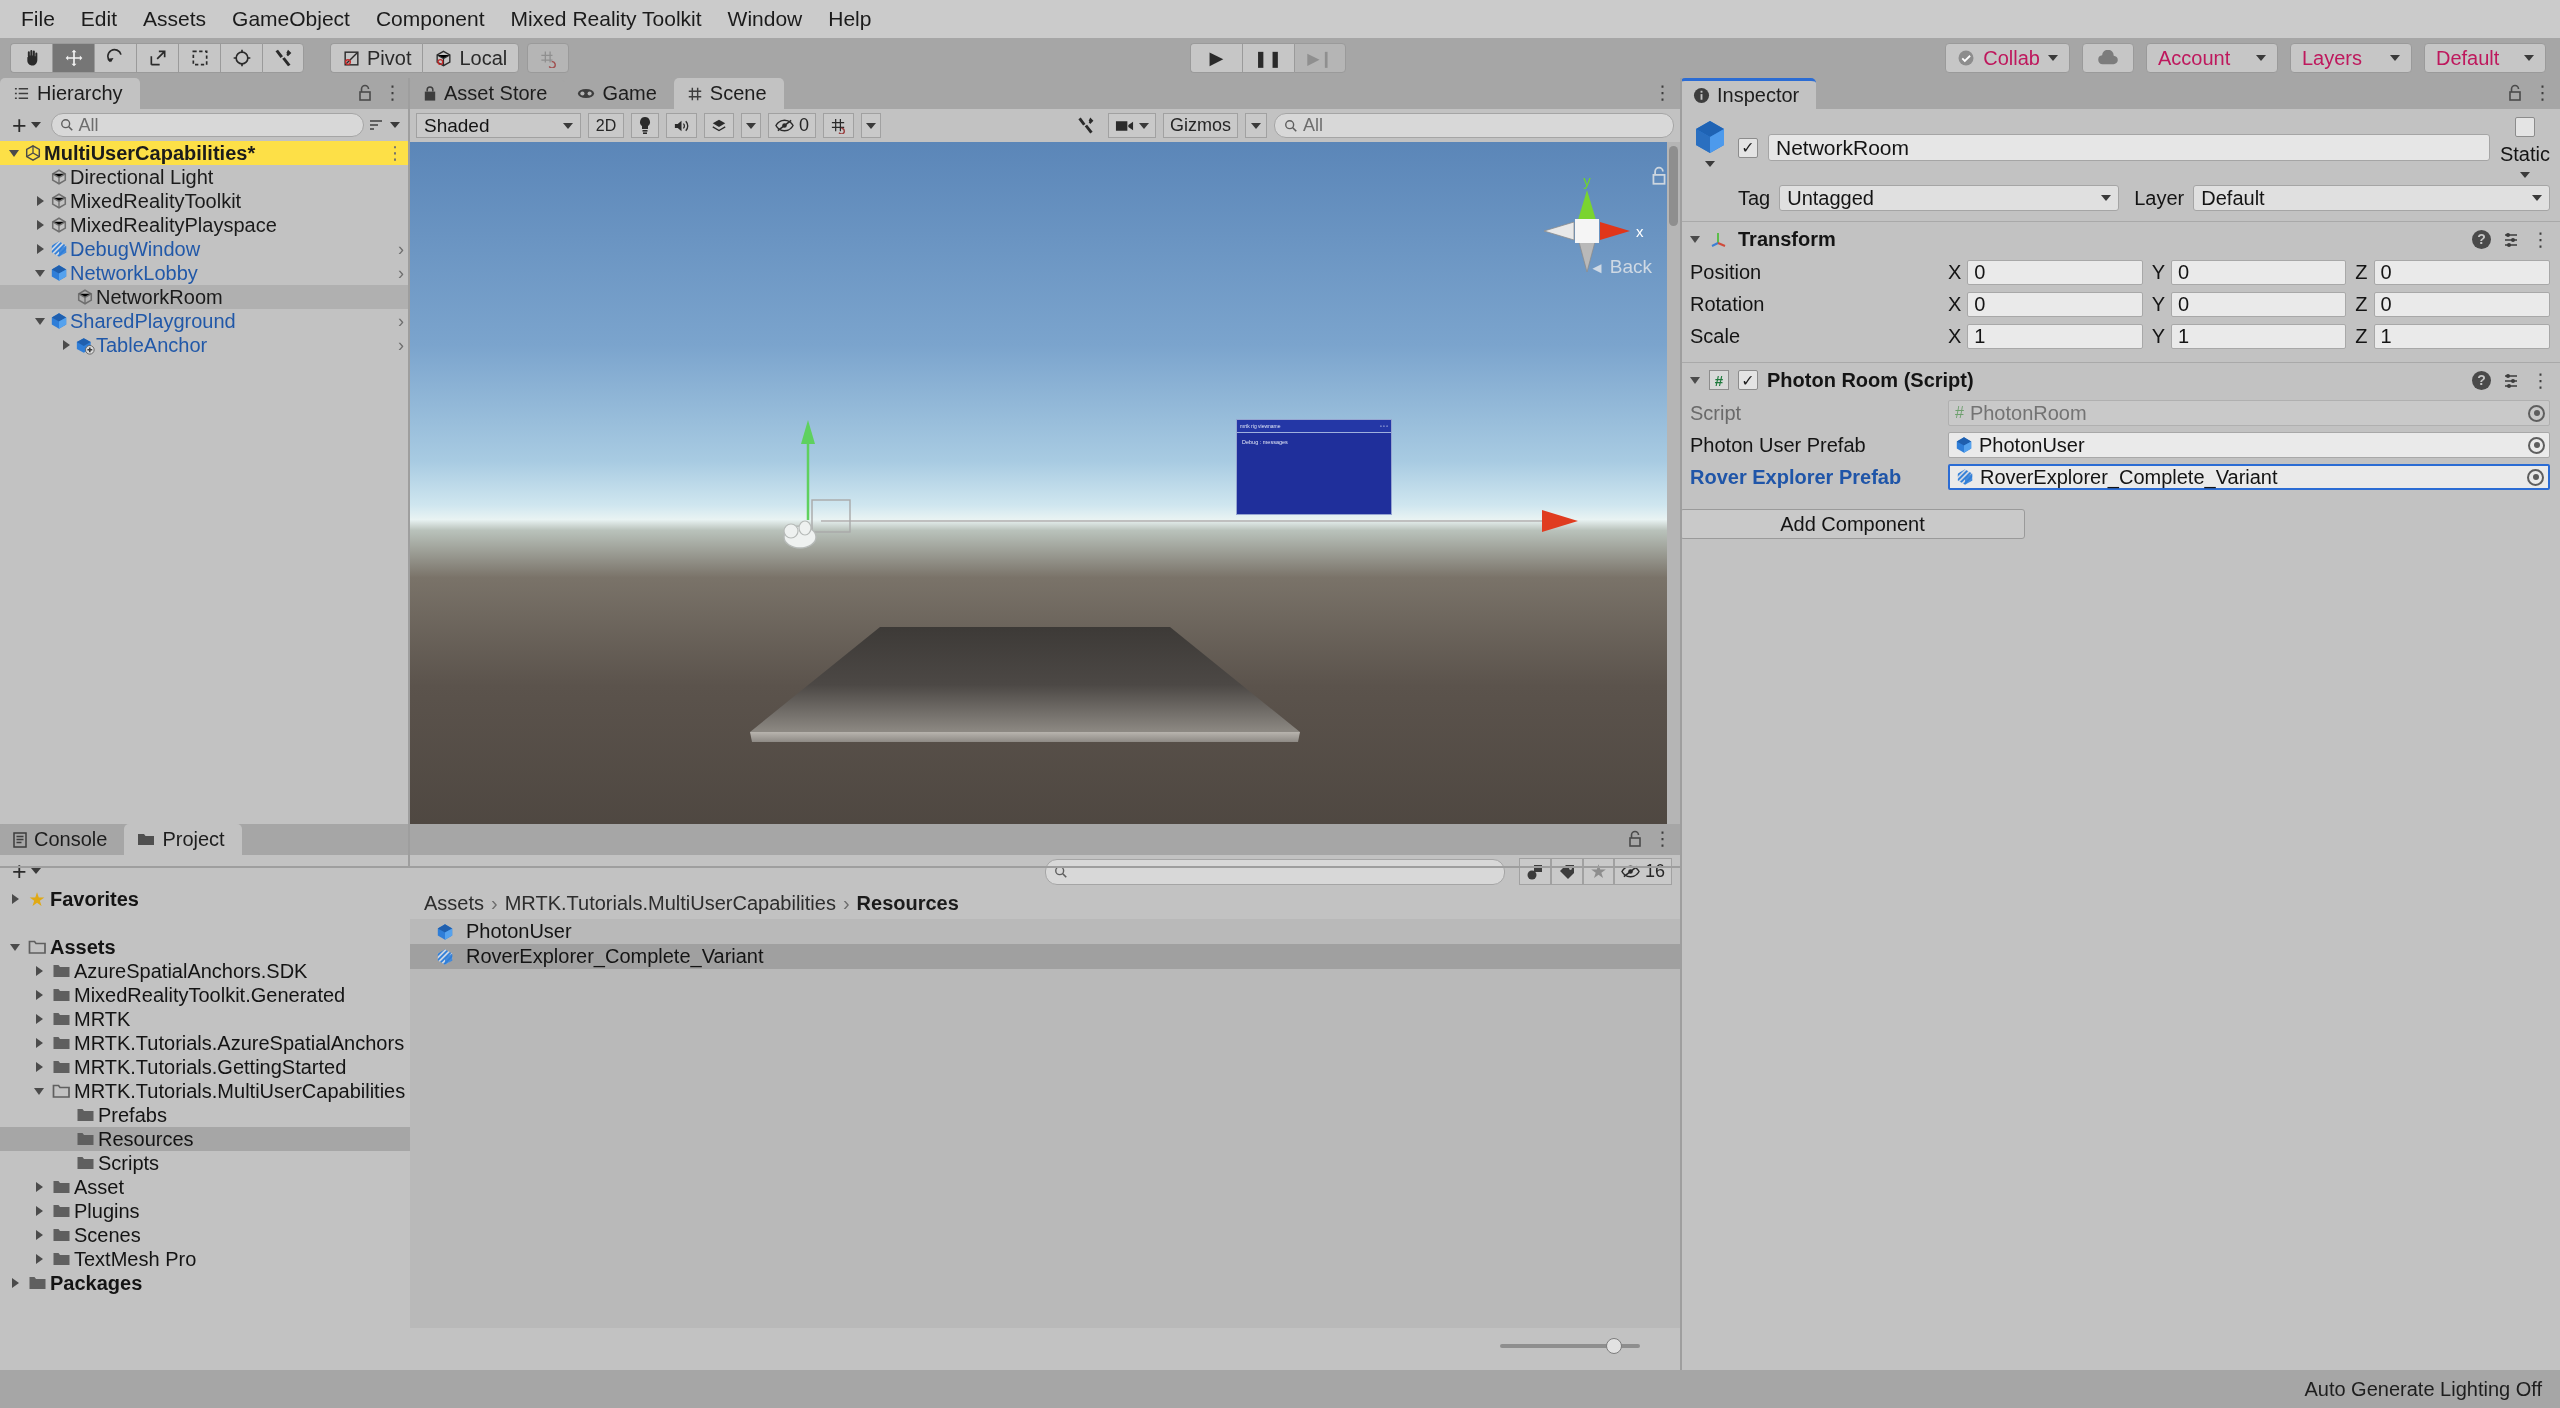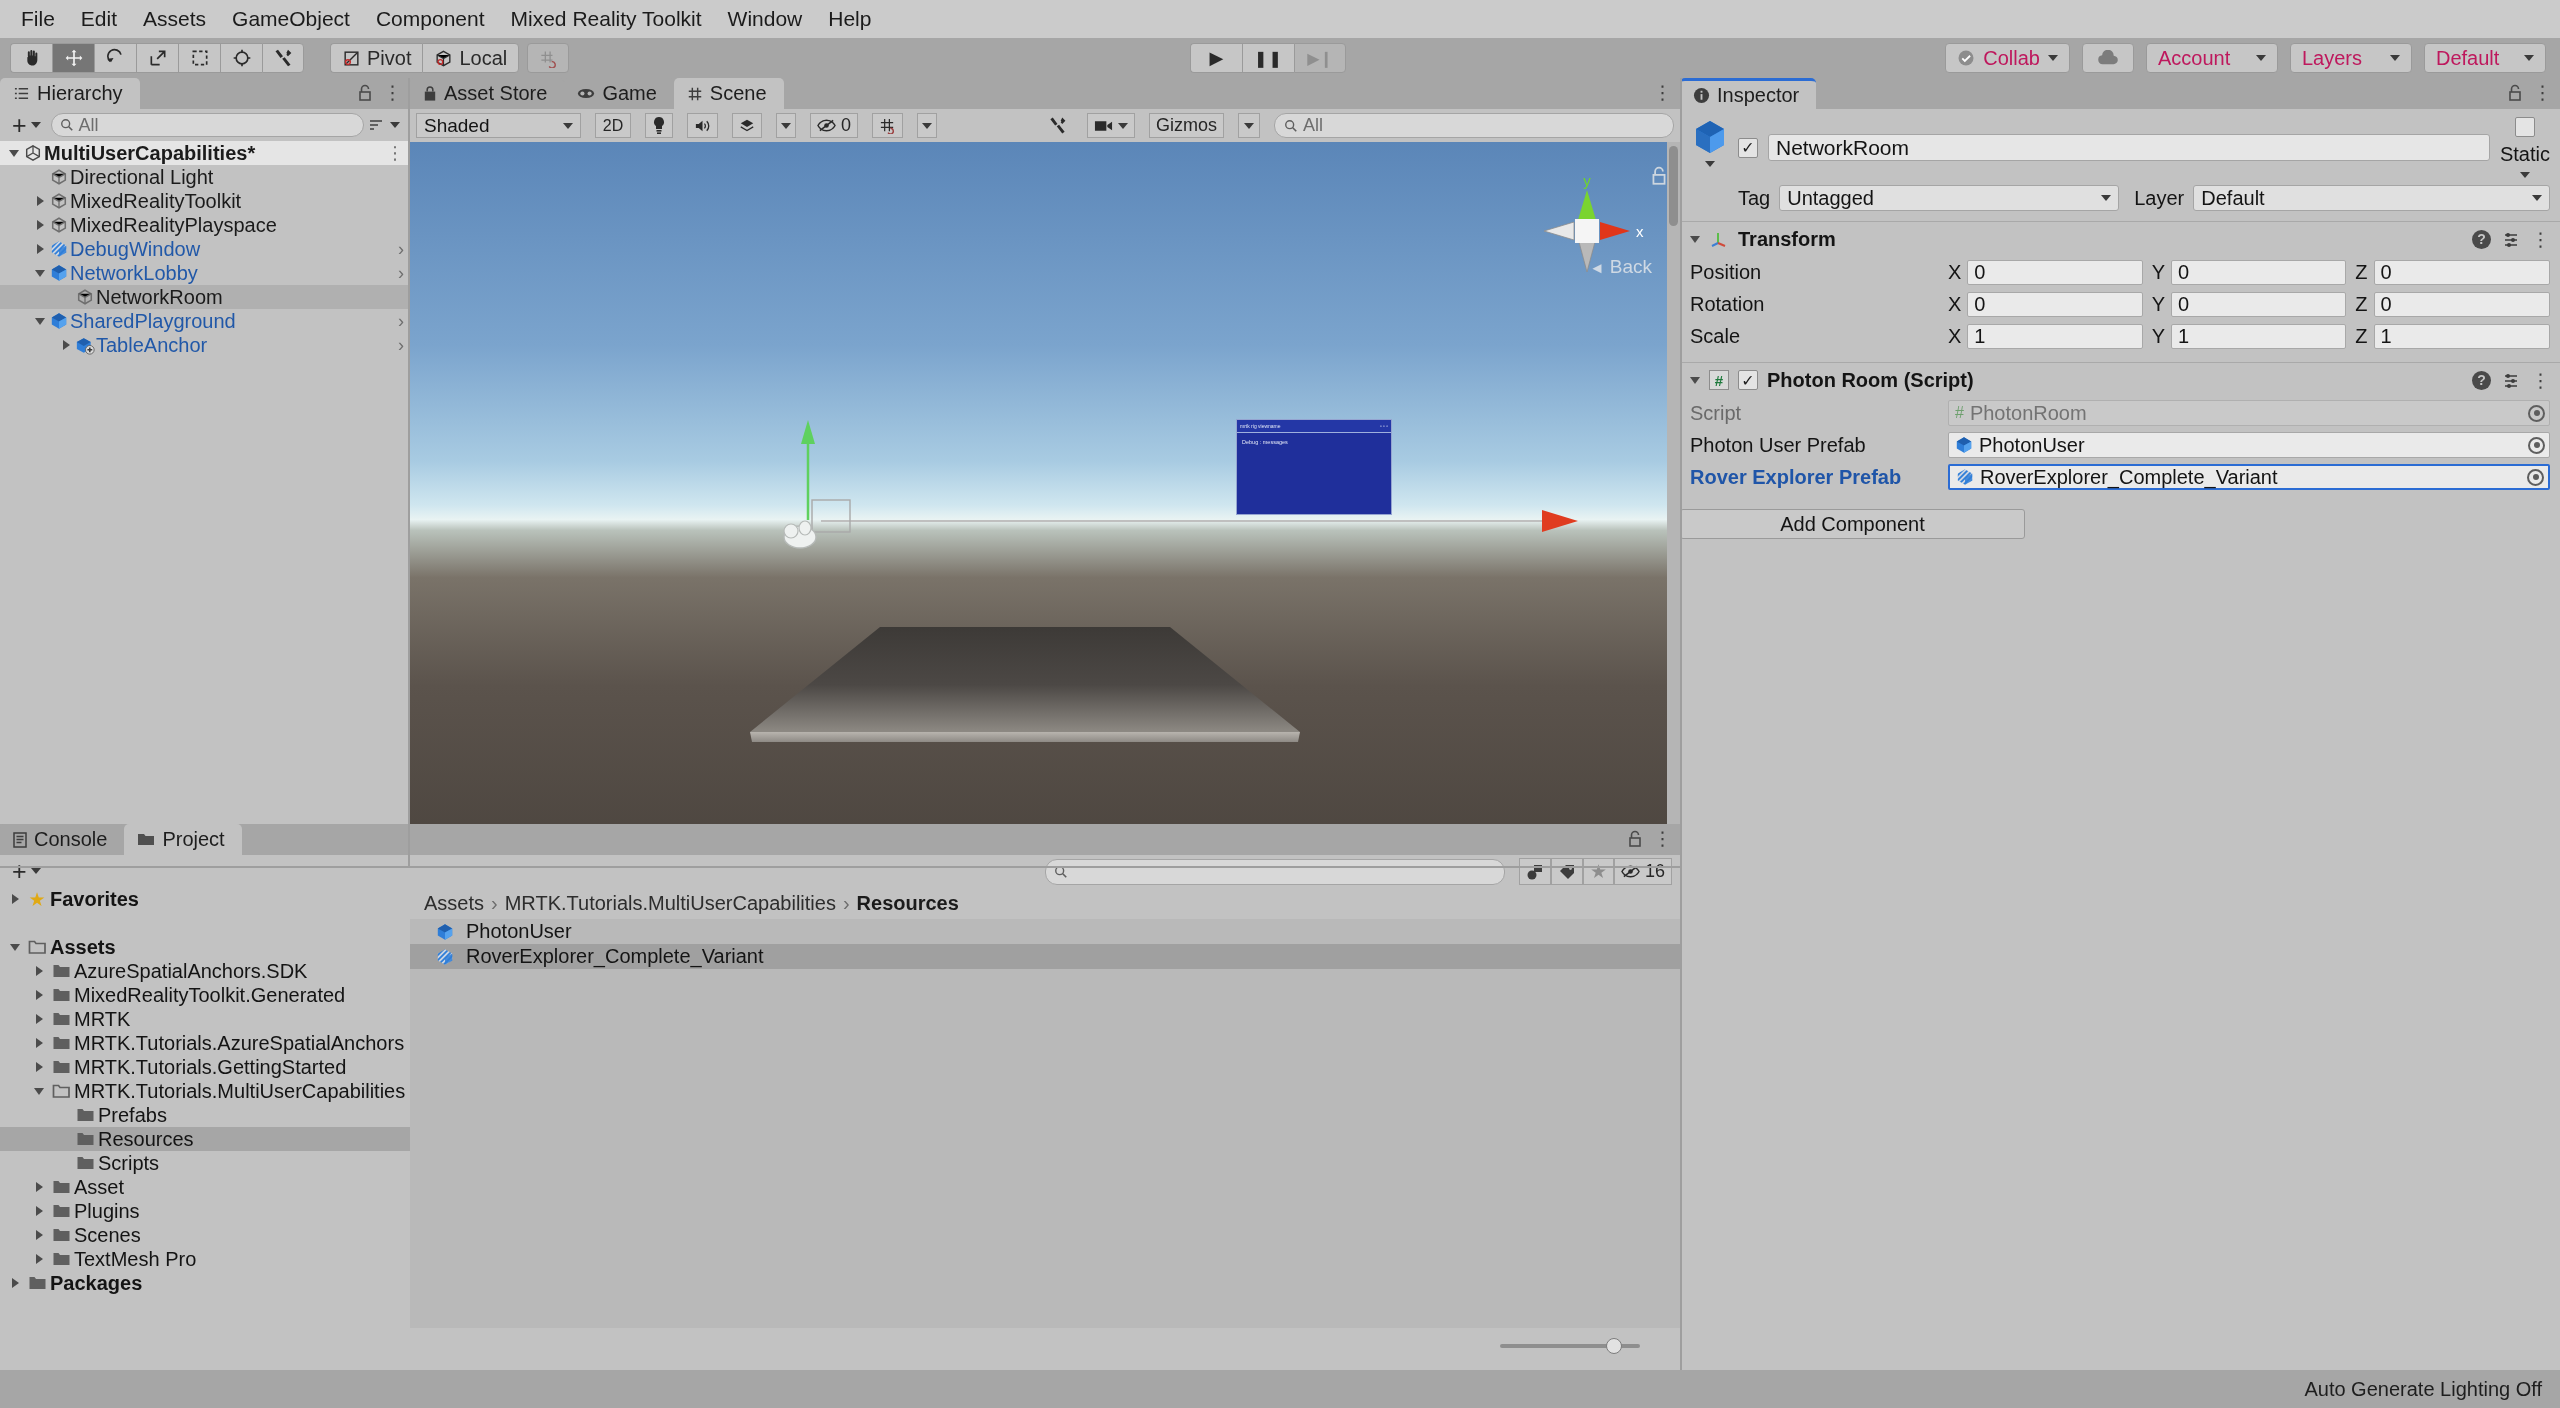--- a/index.html
+++ b/index.html
@@ -79,30 +79,30 @@
   .htree { position: absolute; left: 0; top: 63px; right: 0; bottom: 0; overflow: hidden; }
   .hrow {
     height: 24px; display: flex; align-items: center; font-size: 20px; color: #1b1b1b;
     position: relative; cursor: pointer; padding-right: 6px;
   }
   .hrow .tw { width: 16px; display: flex; align-items: center; justify-content: center; flex: 0 0 16px; }
   .tri-r { width: 0; height: 0; border-top: 5px solid transparent; border-bottom: 5px solid transparent; border-left: 7px solid #4b4b4b; }
   .tri-d { width: 0; height: 0; border-left: 5px solid transparent; border-right: 5px solid transparent; border-top: 7px solid #4b4b4b; }
   .hrow .ic { width: 22px; flex: 0 0 22px; display: flex; align-items: center; justify-content: center; }
   .hrow .nm { white-space: nowrap; }
-  .hrow.sel-scene { background: #e5e5e5; }
+  .hrow.sel-scene { background: #fde047; }
   .hrow.sel-row { background: #b0b0b0; }
   .hrow .chev-r { margin-left: auto; color: #6e6e6e; font-size: 18px; }
   .prefab-blue { color: #2158a8; }
 
   
   #sceneview { left: 410px; top: 78px; right: 880px; width: 1270px; height: 790px; background: #c2c2c2; }
   .scene-tools {
     position: absolute; left: 0; top: 31px; width: 100%; height: 33px; background: #c2c2c2;
-    display: flex; align-items: center; padding: 0 6px; gap: 14px;
+    display: flex; align-items: center; padding: 0 6px; gap: 7px;
   }
   .stool {
     height: 25px; background: #c9c9c9; border: 1px solid #a1a1a1; display: flex; align-items: center;
     justify-content: center; padding: 0 6px; font-size: 18px; color: #262626; cursor: pointer; white-space: nowrap;
   }
   .stool.flat { background: transparent; border: none; }
   .shaded-dd {
     width: 165px; height: 25px; background: #c9c9c9; border: 1px solid #a1a1a1; display: flex; align-items: center;
     justify-content: space-between; padding: 0 7px; font-size: 19px; cursor: pointer;
   }

